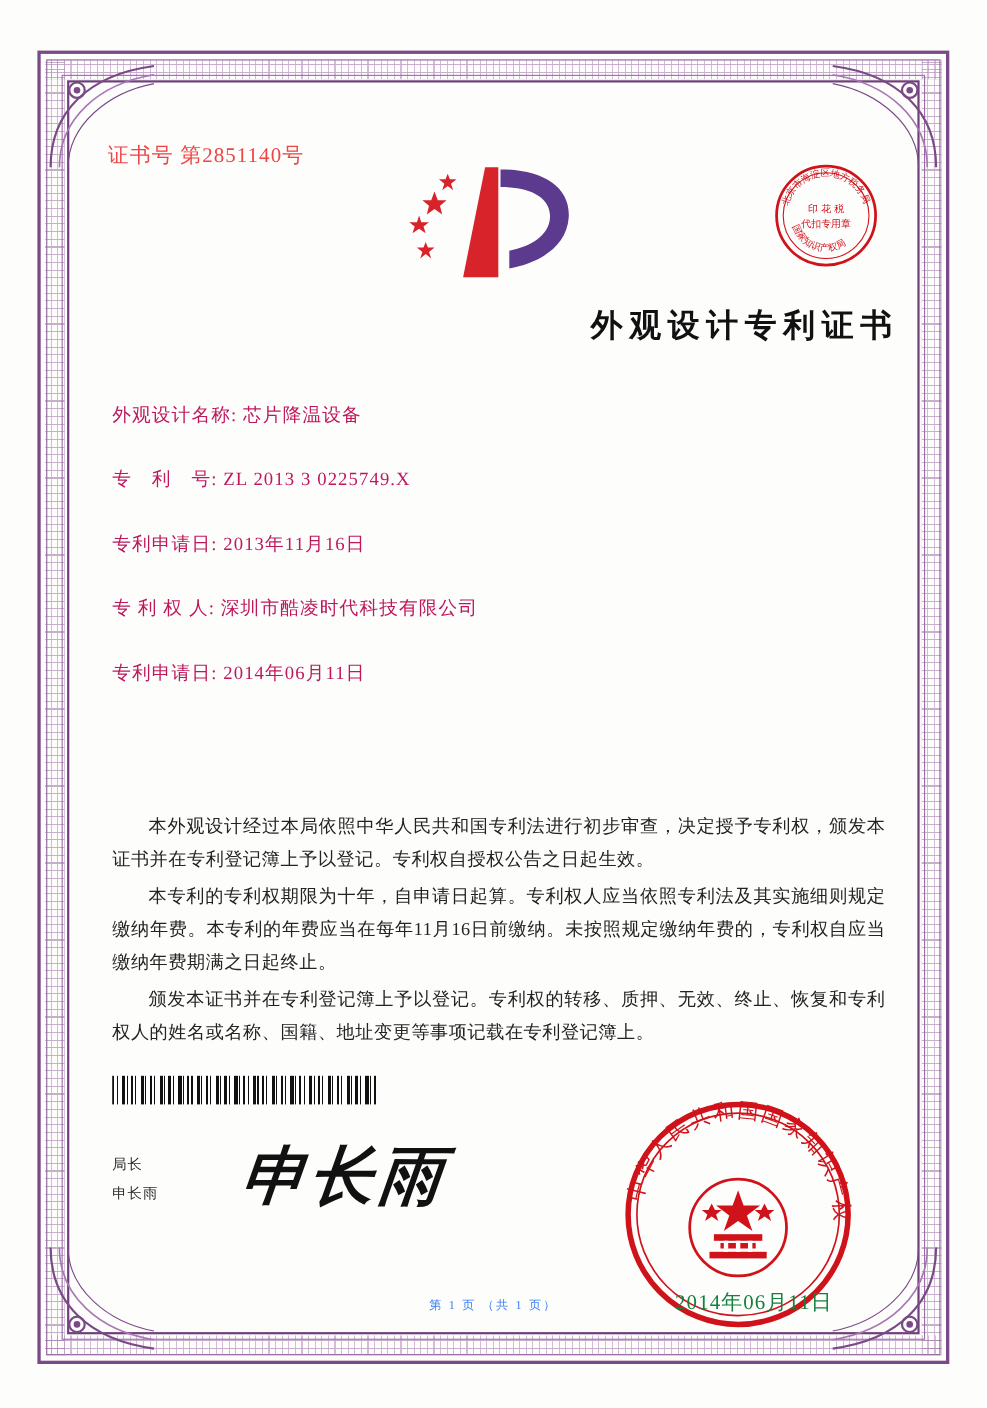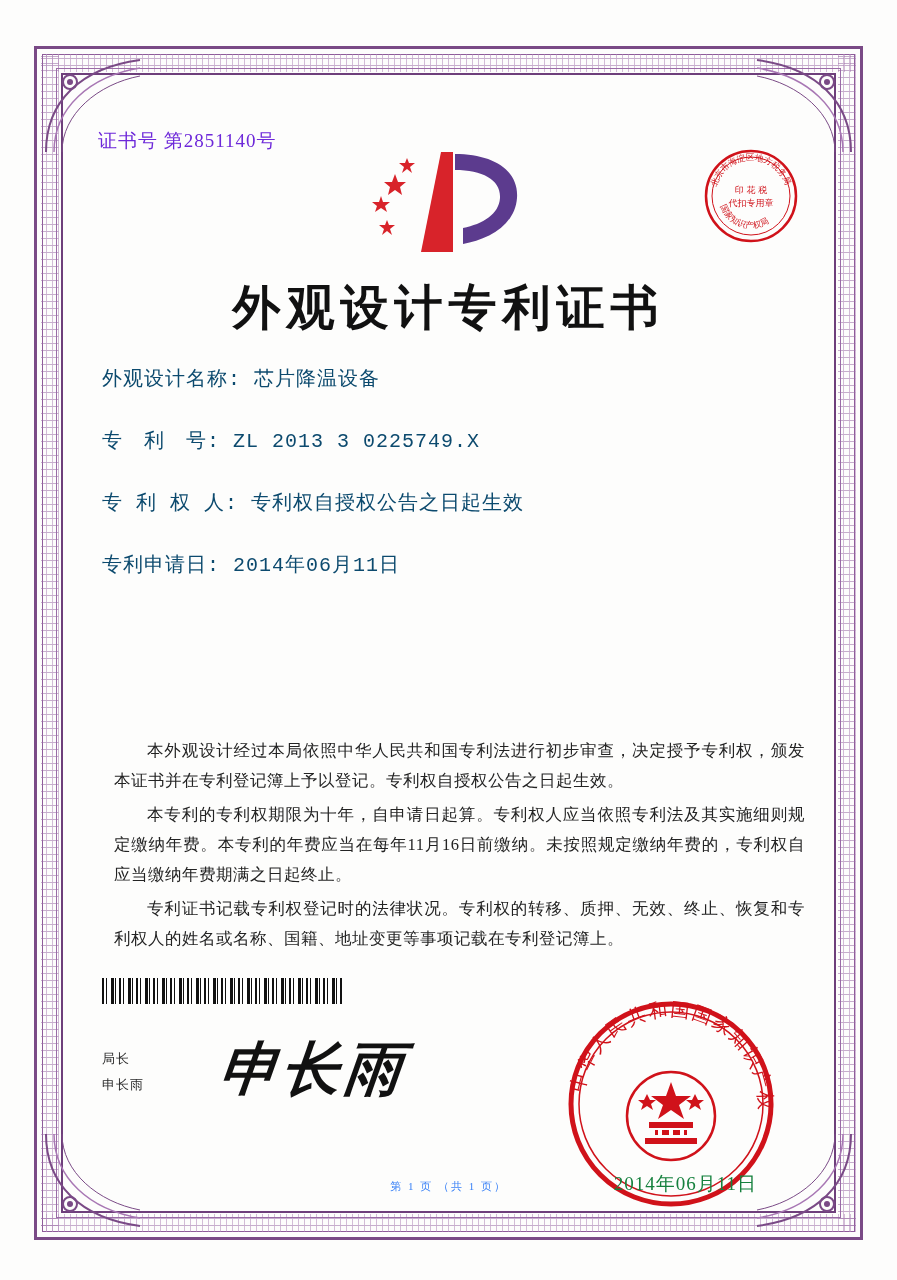--- a/index.html
+++ b/index.html
@@ -85,21 +85,21 @@
     top: 96px;
     bottom: 80px;
   }
 
   .cert-no {
     position: absolute;
     left: 18px;
     top: 32px;
     font-size: 19px;
     letter-spacing: 1px;
-    color: #6d28d9;
+    color: #ef4444;
   }
 
   
   .logo {
     position: absolute;
     left: 50%;
     transform: translateX(-50%);
     top: 48px;
     width: 180px;
     height: 118px;
@@ -111,56 +111,55 @@
     right: 6px;
     top: 40px;
     width: 120px;
     height: 120px;
   }
 
   .title {
     position: absolute;
     left: 0; right: 0;
     top: 180px;
-    text-align: center;
+    text-align: right;
     font-family: "DejaVu Serif", "Liberation Serif", serif;
-    font-size: 48px;
+    font-size: 29px;
     font-weight: bold;
     letter-spacing: 6px;
     color: #111;
   }
 
   .fields {
     position: absolute;
     left: 22px;
     right: 0;
     top: 272px;
   }
   .field {
-    font-size: 20px;
+    font-size: 17px;
     line-height: 1.2;
     margin-bottom: 38px;
     letter-spacing: 1px;
-    color: #0c4a6e;
+    color: #be185d;
     white-space: pre;
-    font-family: Liberation Mono, monospace;
   }
 
   .paragraphs {
     position: absolute;
     left: 22px;
     right: 12px;
     top: 640px;
     font-size: 16.5px;
     line-height: 30px;
     color: #232323;
     text-align: justify;
   }
   .paragraphs p {
-    margin: 0 0 4px 12px;
+    margin: 0 0 4px 0;
     text-indent: 2em;
     letter-spacing: .5px;
   }
 
   
   .barcode {
     position: absolute;
     left: 22px;
     top: 882px;
     width: 240px;
@@ -303,28 +302,29 @@
         <text x="60" y="57" text-anchor="middle" font-size="9" fill="#d0121a" font-family="DejaVu Sans, sans-serif">印 花 税</text>
         <text x="60" y="70" text-anchor="middle" font-size="9" fill="#d0121a" font-family="DejaVu Sans, sans-serif">代扣专用章</text>
       </svg>
     </div>
 
     <div class="title">外观设计专利证书</div>
 
     <div class="fields">
       <div class="field">外观设计名称: 芯片降温设备</div>
       <div class="field">专　利　号: ZL 2013 3 0225749.X</div>
-      <div class="field">专 利 权 人: 专利权自授权公告之日起生效</div>
+      <div class="field">专利申请日: 2013年11月16日</div>
+      <div class="field">专 利 权 人: 深圳市酷凌时代科技有限公司</div>
       <div class="field">专利申请日: 2014年06月11日</div>
     </div>
 
     <div class="paragraphs">
       <p>本外观设计经过本局依照中华人民共和国专利法进行初步审查，决定授予专利权，颁发本证书并在专利登记簿上予以登记。专利权自授权公告之日起生效。</p>
       <p>本专利的专利权期限为十年，自申请日起算。专利权人应当依照专利法及其实施细则规定缴纳年费。本专利的年费应当在每年11月16日前缴纳。未按照规定缴纳年费的，专利权自应当缴纳年费期满之日起终止。</p>
-      <p>专利证书记载专利权登记时的法律状况。专利权的转移、质押、无效、终止、恢复和专利权人的姓名或名称、国籍、地址变更等事项记载在专利登记簿上。</p>
+      <p>颁发本证书并在专利登记簿上予以登记。专利权的转移、质押、无效、终止、恢复和专利权人的姓名或名称、国籍、地址变更等事项记载在专利登记簿上。</p>
     </div>
 
     <div class="barcode"></div>
 
     <div class="sign-block">
       <div>局长</div>
       <div>申长雨</div>
     </div>
 
     <div class="signature">申长雨</div>

